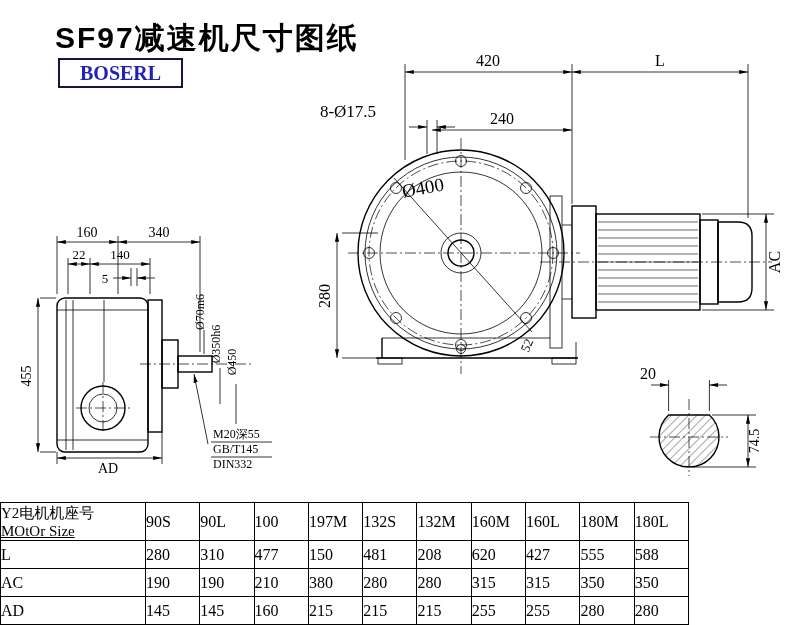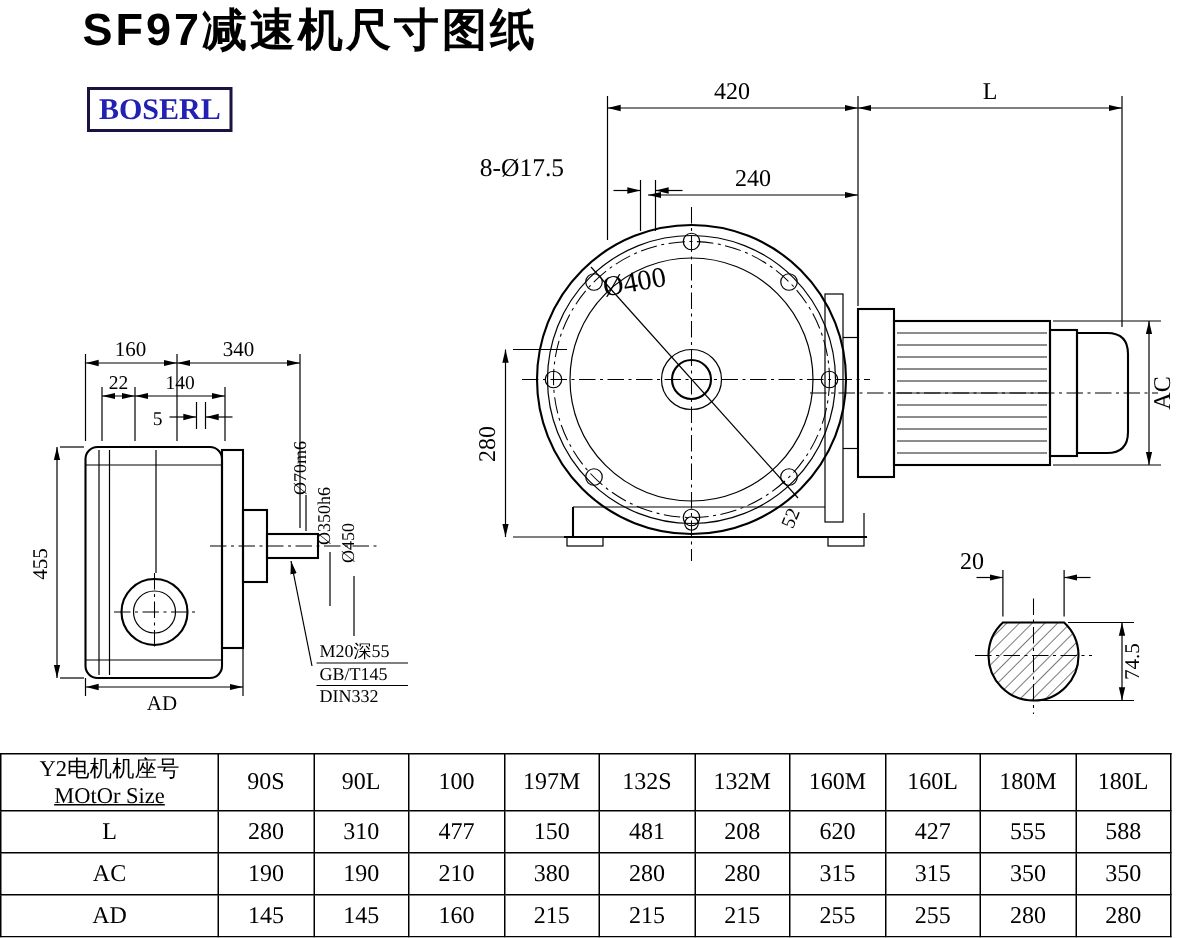--- a/index.html
+++ b/index.html
@@ -1,39 +1,39 @@
 <!DOCTYPE html>
 <html><head>
 <meta charset="utf-8">
 <style>
   html,body {margin:0;padding:0;}
   body {
     width:800px;height:625px;background:#fff;position:relative;overflow:hidden;
     font-family:"Liberation Serif", serif; color:#000;
   }
   .title {
-    position:absolute;left:55px;top:0;
+    position:absolute;left:55px;top:18px;
     font-family:"Liberation Sans", sans-serif;font-weight:bold;font-size:30px;
     letter-spacing:2px;white-space:nowrap;
   }
   .brand {
     position:absolute;left:58px;top:58px;
     border:2px solid #1a1342;color:#2121b4;background:#fff;
     font-family:"Liberation Serif", serif;font-size:20px;font-weight:bold;
-    padding:0 6px;line-height:26px;
+    padding:0 20px;line-height:26px;
   }
   svg.drawing {position:absolute;left:0;top:0;}
   svg .thick {stroke:#000;stroke-width:1.4;fill:none;}
   svg .thin  {stroke:#000;stroke-width:0.8;fill:none;}
   svg .xthin {stroke:#000;stroke-width:0.6;fill:none;}
   svg .cl    {stroke:#000;stroke-width:0.7;fill:none;stroke-dasharray:11 3 2 3;}
   svg text   {fill:#000;font-family:"Liberation Serif", serif;}
   table.sizes {
-    position:absolute;left:0;top:502px;width:781px;
-    border-collapse:collapse;table-layout:fixed;text-align:center;
+    position:absolute;left:0;top:502px;width:689px;
+    border-collapse:collapse;table-layout:fixed;text-align:left;
     font-family:"Liberation Serif", serif;font-size:16px;
   }
   table.sizes td, table.sizes th {border:1px solid #000;padding:0;font-weight:normal;vertical-align:middle;}
   table.sizes col.first {width:145px;}
   tr.hdr {height:38px;} tr.data {height:28px;}
   th.motor-hdr {font-size:15px;line-height:18px;}
   .underlined {text-decoration:underline;}
 </style>
 </head>
 <body>

